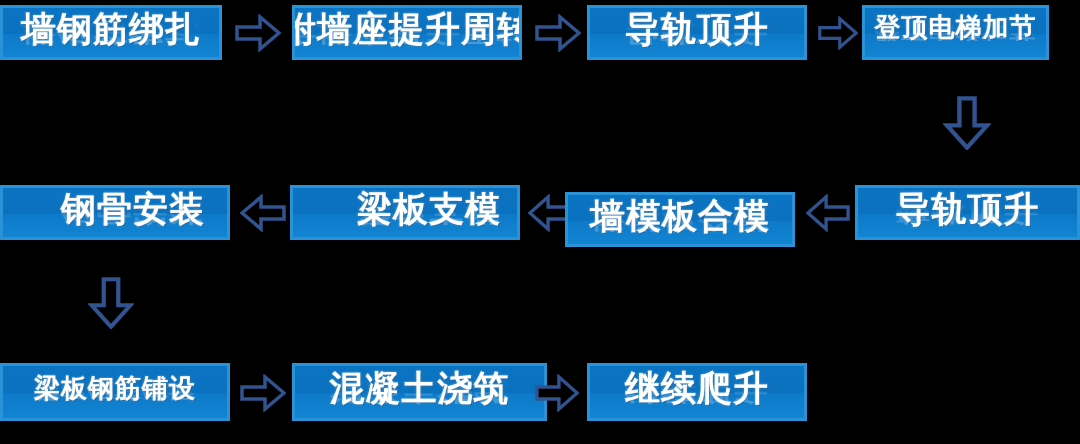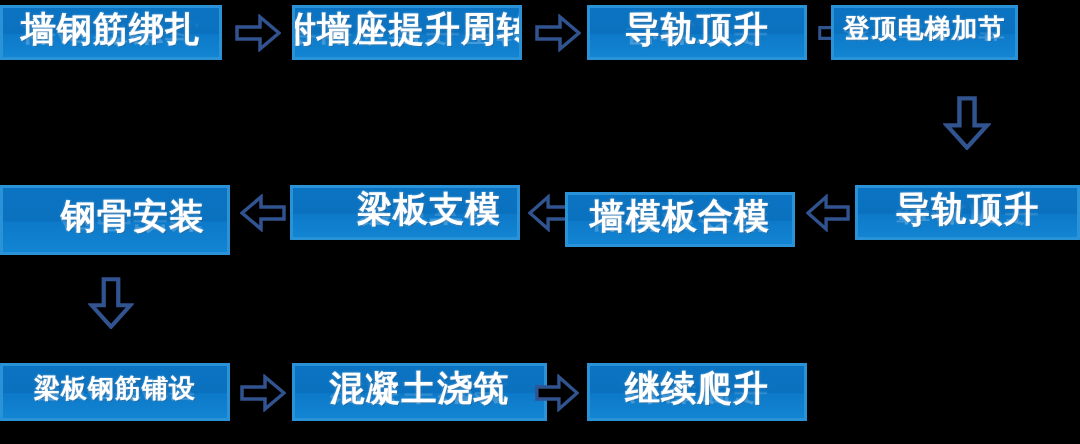--- a/index.html
+++ b/index.html
@@ -106,31 +106,31 @@
   <div class="node" style="left:587px; top:5px; width:220px; height:55px;justify-content:center;">
     <span class="label" data-reflect="导轨顶升">导轨顶升</span>
   </div>
 
   <div class="arrow" style="left:818px; top:16px; width:40px; height:34px;">
     <svg viewBox="0 0 92 76" preserveAspectRatio="none">
       <polygon class="shape" points="4,26 50,26 50,6 88,38 50,70 50,50 4,50"></polygon>
     </svg>
   </div>
 
-  <div class="node narrow" style="left:831px; top:5px; width:187px; height:55px;">
+  <div class="node narrow" style="left:862px; top:5px; width:187px; height:55px;font-family:Liberation Serif, serif;">
     <span class="label" data-reflect="登顶电梯加节">登顶电梯加节</span>
   </div>
 
   <div class="arrow" style="left:943px; top:96px; width:48px; height:54px;">
     <svg viewBox="0 0 76 92" preserveAspectRatio="none">
       <polygon class="shape" points="26,4 50,4 50,50 70,50 38,88 6,50 26,50"></polygon>
     </svg>
   </div>
 
-  <div class="node" style="left:0px; top:185px; width:230px; height:70px;padding-left:36px;">
+  <div class="node" style="left:0px; top:185px; width:230px; height:55px;padding-left:36px;">
     <span class="label" data-reflect="钢骨安装">钢骨安装</span>
   </div>
 
   <div class="arrow" style="left:240px; top:194px; width:46px; height:38px;">
     <svg viewBox="0 0 92 76" preserveAspectRatio="none">
       <polygon class="shape" points="88,26 42,26 42,6 4,38 42,70 42,50 88,50"></polygon>
     </svg>
   </div>
 
   <div class="node" style="left:290px; top:185px; width:230px; height:55px;padding-left:48px;">

